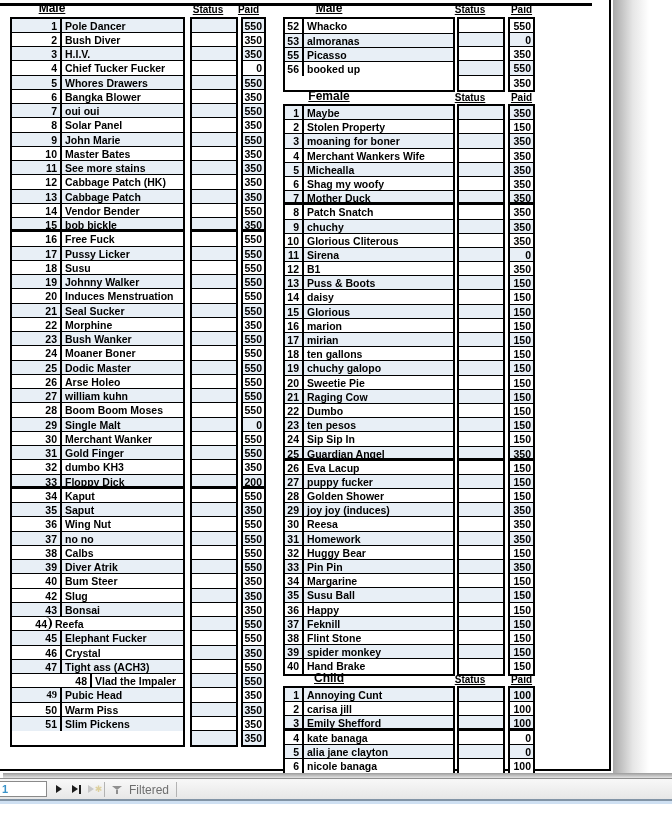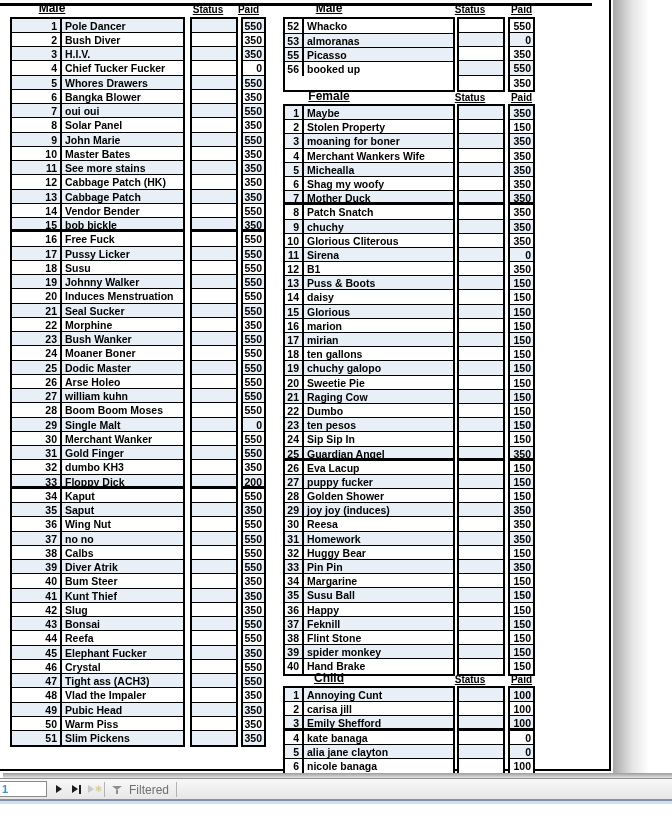--- a/index.html
+++ b/index.html
@@ -211,54 +211,50 @@
         <div class="cell nm">Calbs</div>
       </div>
       <div class="row shaded" style="height: 14.25px;">
         <div class="cell idx" style="width: 50px;">39</div>
         <div class="cell nm">Diver Atrik</div>
       </div>
       <div class="row" style="height: 14.25px;">
         <div class="cell idx" style="width: 50px;">40</div>
         <div class="cell nm">Bum Steer</div>
       </div>
-      <div class="row shaded" style="height: 14.25px;">
-        <div class="cell idx" style="width: 50px;">41</div>
-        <div class="cell nm">Kunt Thief</div>
-      </div>
       <div class="row" style="height: 14.25px;">
         <div class="cell idx" style="width: 50px;">42</div>
         <div class="cell nm">Slug</div>
       </div>
       <div class="row shaded" style="height: 14.25px;">
         <div class="cell idx" style="width: 50px;">43</div>
         <div class="cell nm">Bonsai</div>
       </div>
       <div class="row" style="height: 14.25px;">
-        <div class="cell idx" style="width: 50px;">44</div>
+        <div class="cell idx" style="width: 40px; border-radius: 6px;">44</div>
         <div class="cell nm">Reefa</div>
       </div>
       <div class="row shaded" style="height: 14.25px;">
         <div class="cell idx" style="width: 50px;">45</div>
         <div class="cell nm">Elephant Fucker</div>
       </div>
       <div class="row" style="height: 14.25px;">
         <div class="cell idx" style="width: 50px;">46</div>
         <div class="cell nm">Crystal</div>
       </div>
       <div class="row shaded" style="height: 14.25px;">
         <div class="cell idx" style="width: 50px;">47</div>
         <div class="cell nm">Tight ass (ACH3)</div>
       </div>
-      <div class="row" style="height: 14.25px;">
+      <div class="row" style="height: 14.25px; padding-left: 30px;">
         <div class="cell idx" style="width: 50px;">48</div>
         <div class="cell nm">Vlad the Impaler</div>
       </div>
       <div class="row shaded" style="height: 14.25px;">
-        <div class="cell idx" style="width: 50px;">49</div>
+        <div class="cell idx" style="width: 50px; font-family: Liberation Serif, serif;">49</div>
         <div class="cell nm">Pubic Head</div>
       </div>
       <div class="row" style="height: 14.25px;">
         <div class="cell idx" style="width: 50px;">50</div>
         <div class="cell nm">Warm Piss</div>
       </div>
       <div class="row shaded" style="height: 14.25px;">
         <div class="cell idx" style="width: 50px;">51</div>
         <div class="cell nm">Slim Pickens</div>
       </div>

